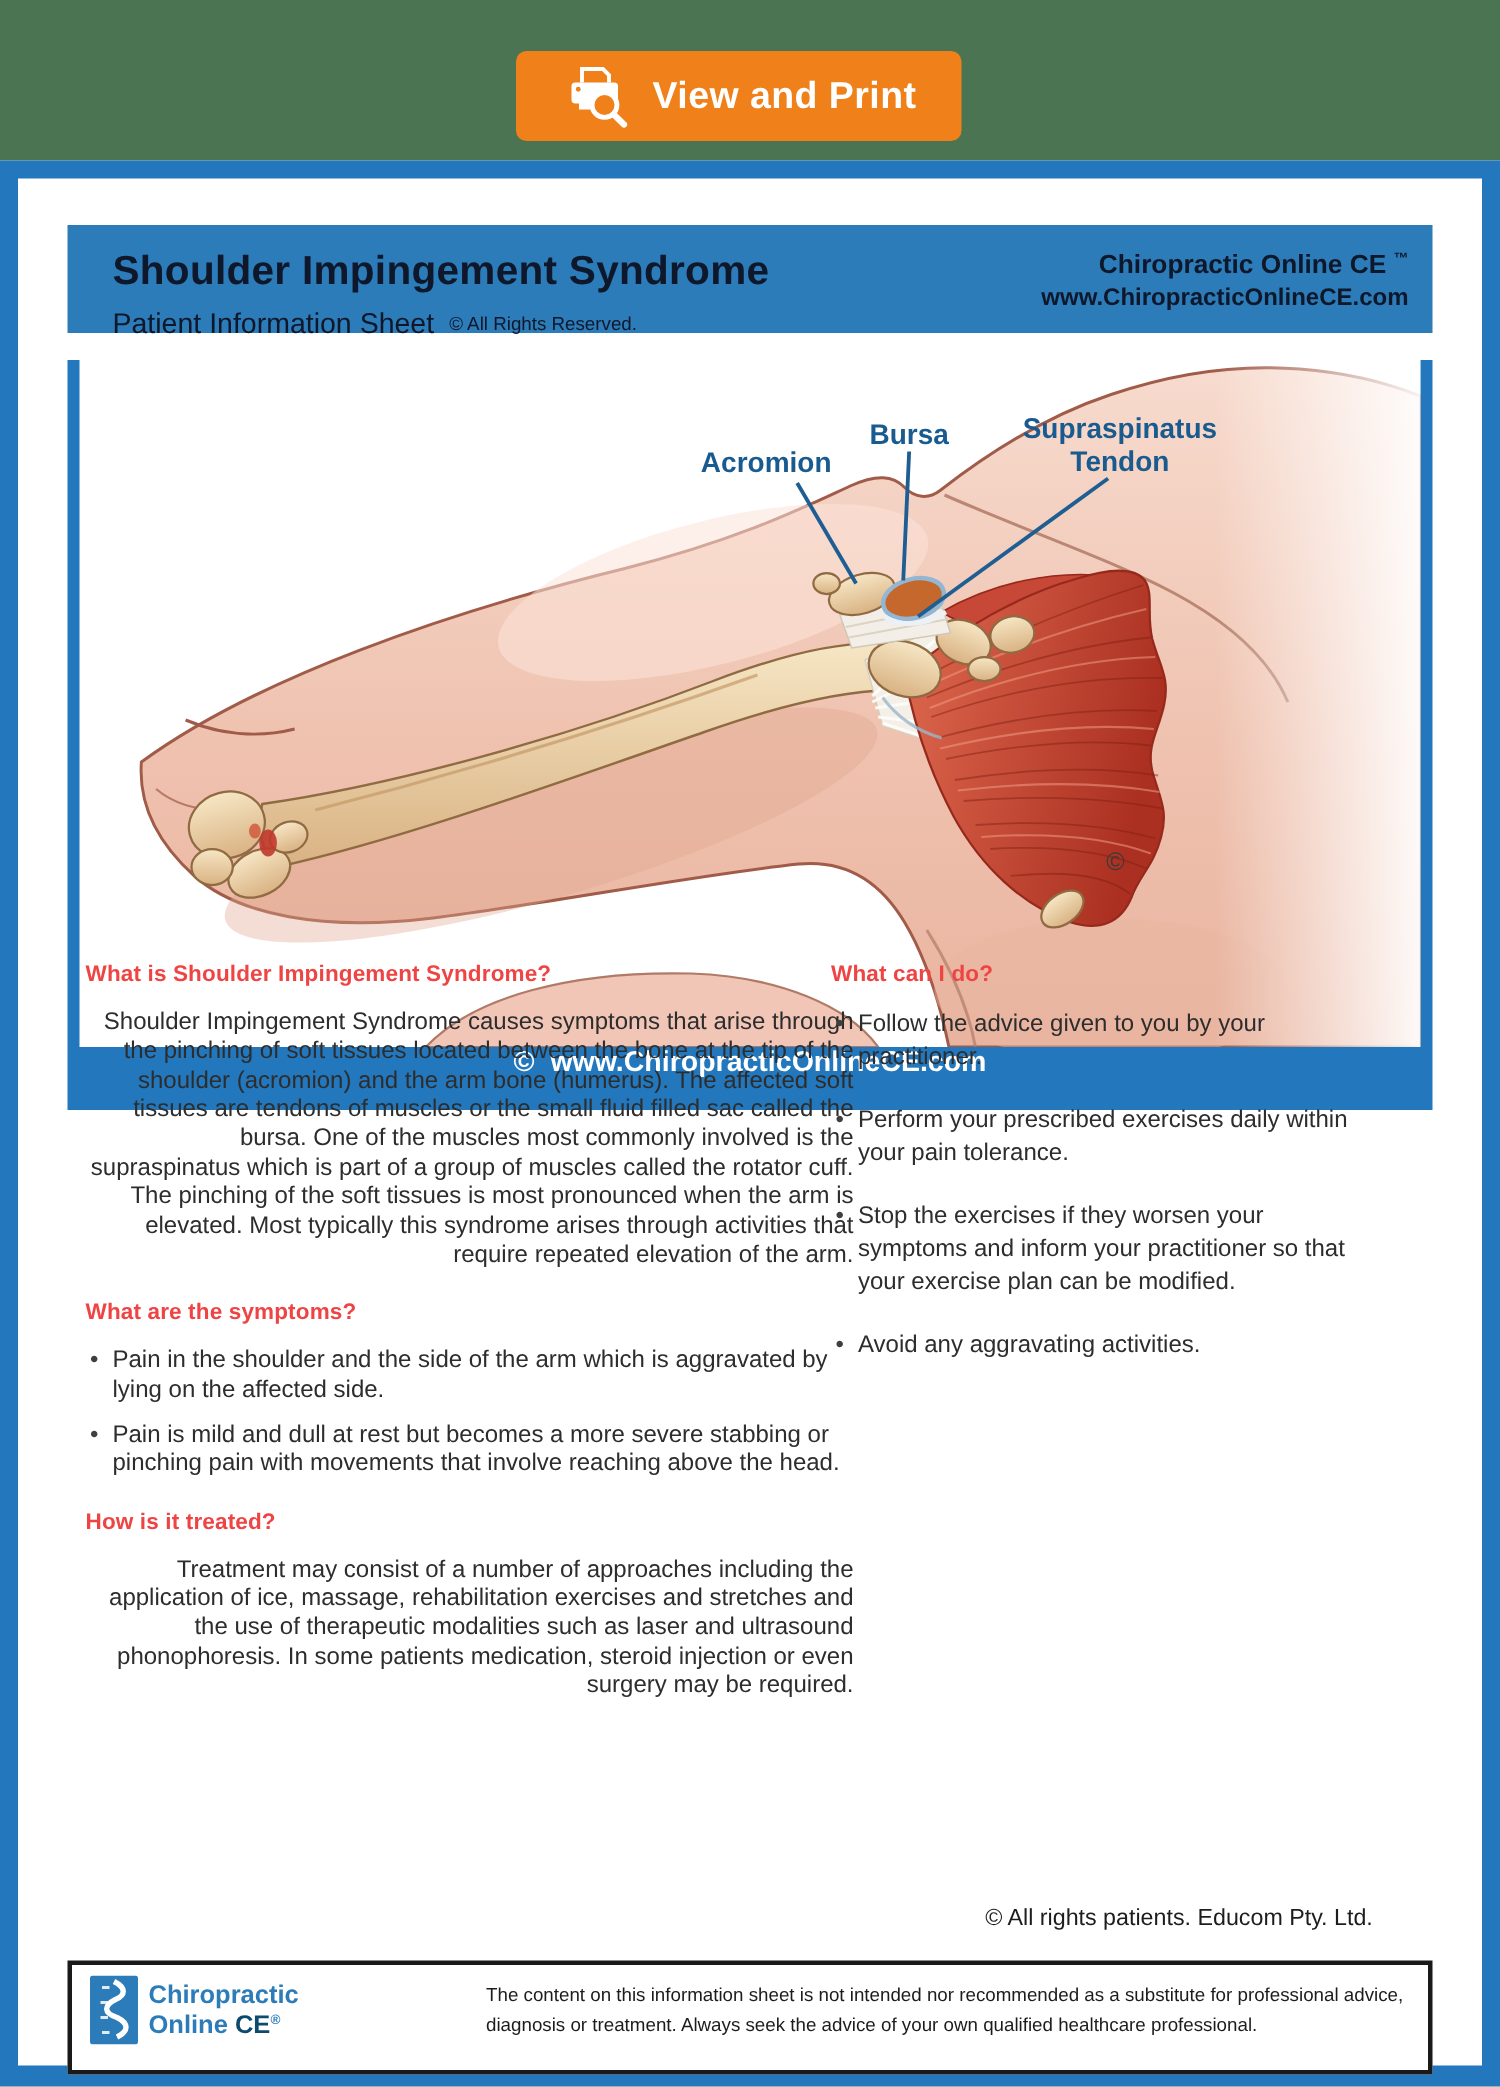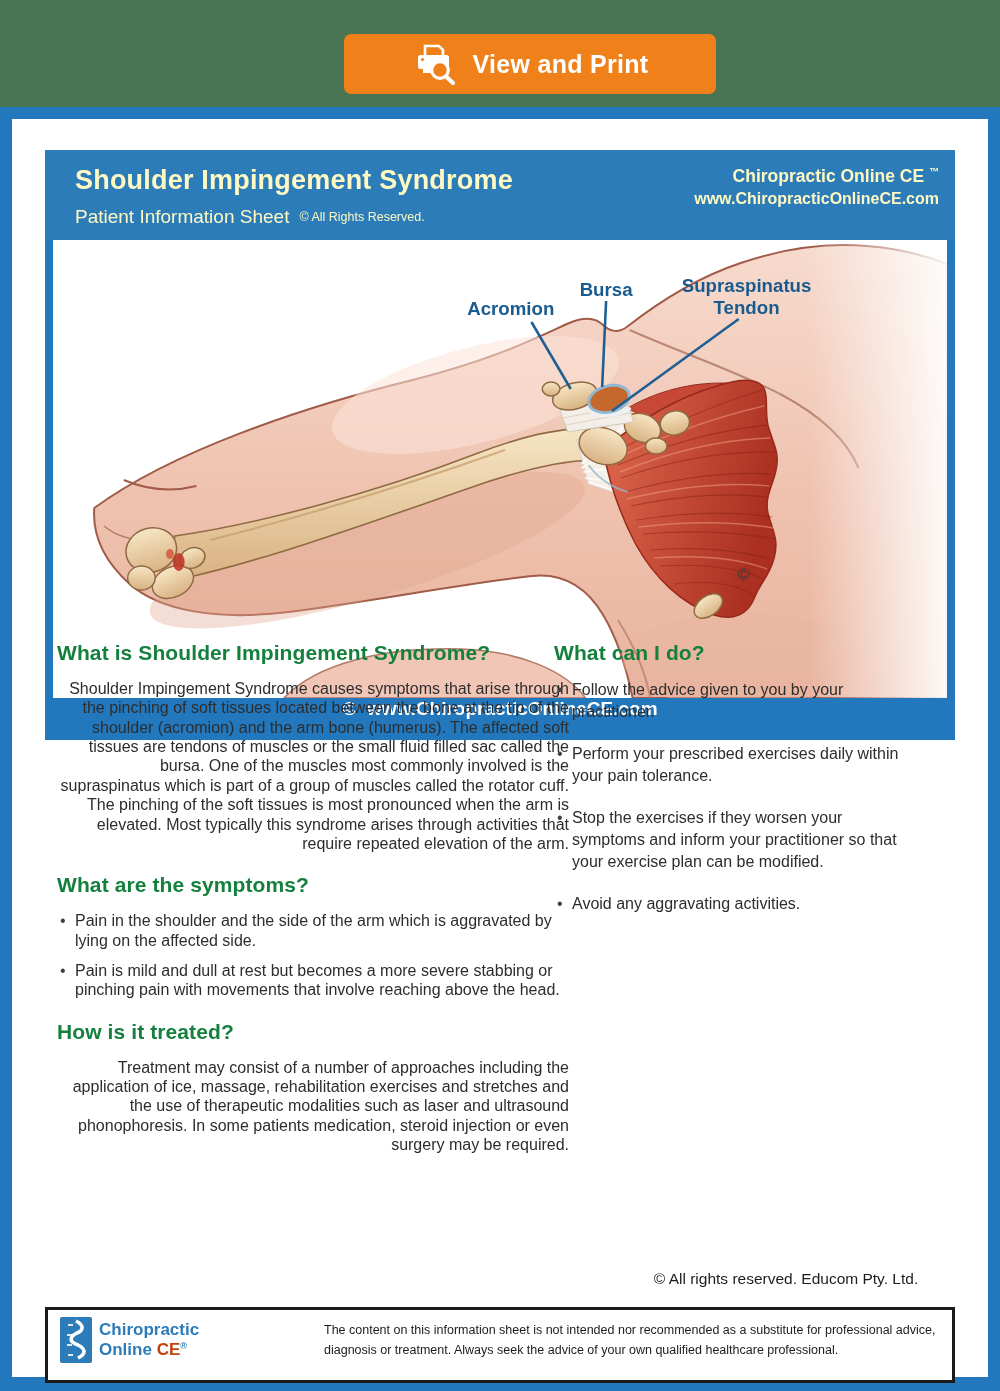--- a/index.html
+++ b/index.html
@@ -7,36 +7,36 @@
   body {
     font-family: "Liberation Sans", "DejaVu Sans", sans-serif;
     background: #4b7452;
     width: 1000px; height: 1391px;
     position: relative;
     overflow: hidden;
   }
   
   .top-strip { position:absolute; left:0; top:0; width:1000px; height:107px; background:#4b7452; }
   .print-btn {
-    position:absolute; left:344px; top:34px; width:372px; height:60px;
+    position:absolute; left:344px; top:34px; width:297px; height:60px;
     background:#f08019; border:none; border-radius:7px;
     display:flex; align-items:center; justify-content:center; gap:15px;
     cursor:pointer;
   }
   .print-btn span.lbl { color:#fff; font-size:25px; font-weight:bold; letter-spacing:.3px; }
   
   .page {
     position:absolute; left:0; top:107px; width:1000px; height:1284px;
     background:#fff;
     border:12px solid #2277bd; border-bottom-width:14px;
   }
   
   .hdr {
-    position:absolute; left:33px; top:31px; width:910px; height:90px;
-    background:#2b7cb9; color:#fef9c3;
+    position:absolute; left:33px; top:31px; width:910px; height:72px;
+    background:#2b7cb9; color:#0f172a;
   }
   .hdr-title { position:absolute; left:30px; top:15px; font-size:27px; font-weight:bold; letter-spacing:.2px; }
   .hdr-sub { position:absolute; left:30px; top:56px; font-size:19px; }
   .hdr-sub-note { font-size:12.5px; margin-left:10px; vertical-align:2px; }
   .hdr-brand { position:absolute; right:16px; top:16px; text-align:right; }
   .hdr-brand .b1 { font-size:17.5px; font-weight:bold; }
   .hdr-brand .b1 sup { font-size:10px; }
   .hdr-brand .b2 { font-size:16px; font-weight:bold; margin-top:3px; }
   
   .fig {
@@ -47,37 +47,37 @@
   .fig svg { display:block; width:100%; height:100%; }
   .fig-bar {
     position:absolute; left:33px; top:579px; width:910px; height:42px;
     background:#2277bd; color:#fff; display:flex; justify-content:center;
     font-size:19px; font-weight:bold; white-space:pre;
   }
   
   .col { position:absolute; color:#2d2d2d; }
   .col-left  { left:45px; top:522px; width:512px; }
   .col-right { left:542px; top:522px; width:352px; }
-  h2 { font-size:21px; color:#15803d; font-weight:bold; letter-spacing:.1px; }
+  h2 { font-size:15px; color:#ef4444; font-weight:bold; letter-spacing:.1px; }
   .col p { font-size:16px; line-height:1.21; margin-top:14px;text-align:right; }
   .col-left h2.mt { margin-top:20px; }
   ul { list-style:none; margin-top:14px; }
   li { position:relative; padding-left:18px; font-size:16px; line-height:1.21; margin-bottom:11px; }
   li::before { content:"•"; position:absolute; left:3px; top:0; color:#3f3f3f; }
   .col-right li { line-height:1.4; margin-bottom:19px; }
   .rights { position:absolute; left:574px; top:1151px; width:400px; text-align:center; font-size:15.5px; color:#1d1d1d; }
   
   .foot {
     position:absolute; left:33px; top:1188px; width:910px; height:76px;
     border:3px solid #1a1a1a; background:#fff;
   }
   .foot-logo { position:absolute; left:12px; top:7px; display:flex; align-items:center; gap:7px; }
   .foot-logo-txt { font-size:17px; font-weight:bold; line-height:1.15; }
   .lg-blue { color:#2b7cb9; }
-  .lg-green { color:#c2410c; }
+  .lg-green { color:#0c4a6e; }
   .lg-reg { font-size:9px; vertical-align:6px; color:#2b7cb9; }
   .foot-disc {
     position:absolute; left:276px; top:10px; width:612px;
     font-size:12.5px; line-height:1.6; color:#1c1c1c;
   }
   .figtext { font-family:"Liberation Sans","DejaVu Sans",sans-serif; }
 </style>
 </head>
 <body>
 
@@ -260,21 +260,21 @@
   <div class="col col-right">
     <h2>What can I do?</h2>
     <ul>
       <li>Follow the advice given to you by your practitioner.</li>
       <li>Perform your prescribed exercises daily within your pain tolerance.</li>
       <li>Stop the exercises if they worsen your symptoms and inform your practitioner so that your exercise plan can be modified.</li>
       <li>Avoid any aggravating activities.</li>
     </ul>
   </div>
 
-  <div class="rights">© All rights reserved. Educom Pty. Ltd.</div>
+  <div class="rights">© All rights patients. Educom Pty. Ltd.</div>
 
   <div class="foot">
     <div class="foot-logo">
       <svg width="32" height="46" viewBox="0 0 32 46">
         <rect x="0" y="0" width="32" height="46" rx="2" fill="#2b7cb9"></rect>
         <path d="M16,4 c8,4 8,9 1,12 c-8,4 -8,9 1,12 c8,4 8,9 0,13" stroke="#fff" stroke-width="3.6" fill="none"></path>
         <path d="M8,8 h5 M7,18 h5 M7,28 h5 M8,38 h5" stroke="#fff" stroke-width="2" opacity="0.85"></path>
       </svg>
       <div class="foot-logo-txt">
         <div class="lg-blue">Chiropractic</div>

